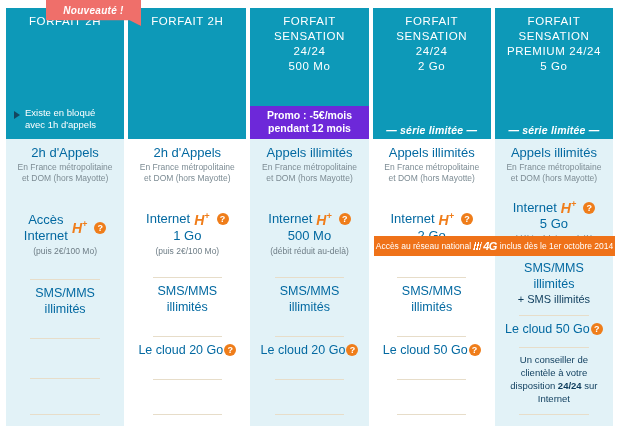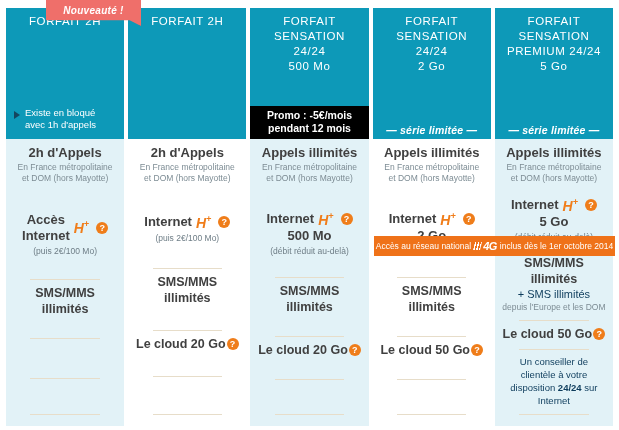--- a/index.html
+++ b/index.html
@@ -72,21 +72,21 @@
   .serie {
     text-align: center;
     font-size: 10.5px;
     font-style: italic;
     font-weight: bold;
     color: #ffffff;
     padding-bottom: 3px;
     letter-spacing: .2px;
   }
   .promo {
-    background: #000000;
+    background: #6d28d9;
     color: #ffffff;
     text-align: center;
     font-size: 10.5px;
     font-weight: bold;
     line-height: 13px;
     padding: 3px 2px 4px 2px;
     margin: 0 -6px;
     white-space: pre-line;
   }
 
@@ -125,22 +125,22 @@
     padding: 6px 2px 6px 2px;
   }
   .cell.sep::before {
     content: "";
     position: absolute;
     top: 0; left: 18%; right: 18%;
     height: 1px;
     background: #e7ddc9;
   }
   .t-main {
-    color: #404040;
-    font-weight: bold;
+    color: #0369a1;
+    font-weight: normal;
     font-size: 13px;
     line-height: 16px;
     white-space: pre-line;
   }
   .t-main.sm { font-size: 12.5px; }
   .t-sub {
     color: #7d8c94;
     font-size: 8.5px;
     line-height: 11px;
     white-space: pre-line;
@@ -290,20 +290,21 @@
           <div class="t-sub">En France métropolitaine
 et DOM (hors Mayotte)</div>
         </div>
         <div class="spacer"></div>
         <div class="cell">
           <div class="row-inline">
             <span class="t-main" style="white-space: pre-line;">Internet</span>
             <span class="hplus">H<sup>+</sup></span>
             <span class="qm">?</span>
           </div>
+          <div class="t-main">1 Go</div>
           <div class="t-note">(puis 2€/100 Mo)</div>
         </div>
         <div class="spacer"></div>
         <div class="cell sep">
           <div class="t-main sm">SMS/MMS
 illimités</div>
         </div>
         <div class="spacer"></div>
         <div class="cell sep">
           <div class="row-inline" style="gap: 1px;">
@@ -425,21 +426,20 @@
             <span class="qm">?</span>
           </div>
           <div class="t-main">5 Go</div>
           <div class="t-note">(débit réduit au-delà)</div>
         </div>
         <div class="spacer"></div>
         <div class="cell sep">
           <div class="t-main sm">SMS/MMS
 illimités</div>
           <div class="t-small-dark">+ SMS illimités</div>
-          <div class="t-sub">depuis l'Europe et les DOM</div>
         </div>
         <div class="spacer"></div>
         <div class="cell sep">
           <div class="row-inline" style="gap: 1px;">
             <span class="t-main sm" style="white-space: nowrap;">Le cloud 50 Go</span>
             <span class="qm" style="margin-left: 0px;">?</span>
           </div>
         </div>
         <div class="spacer"></div>
         <div class="cell sep">

